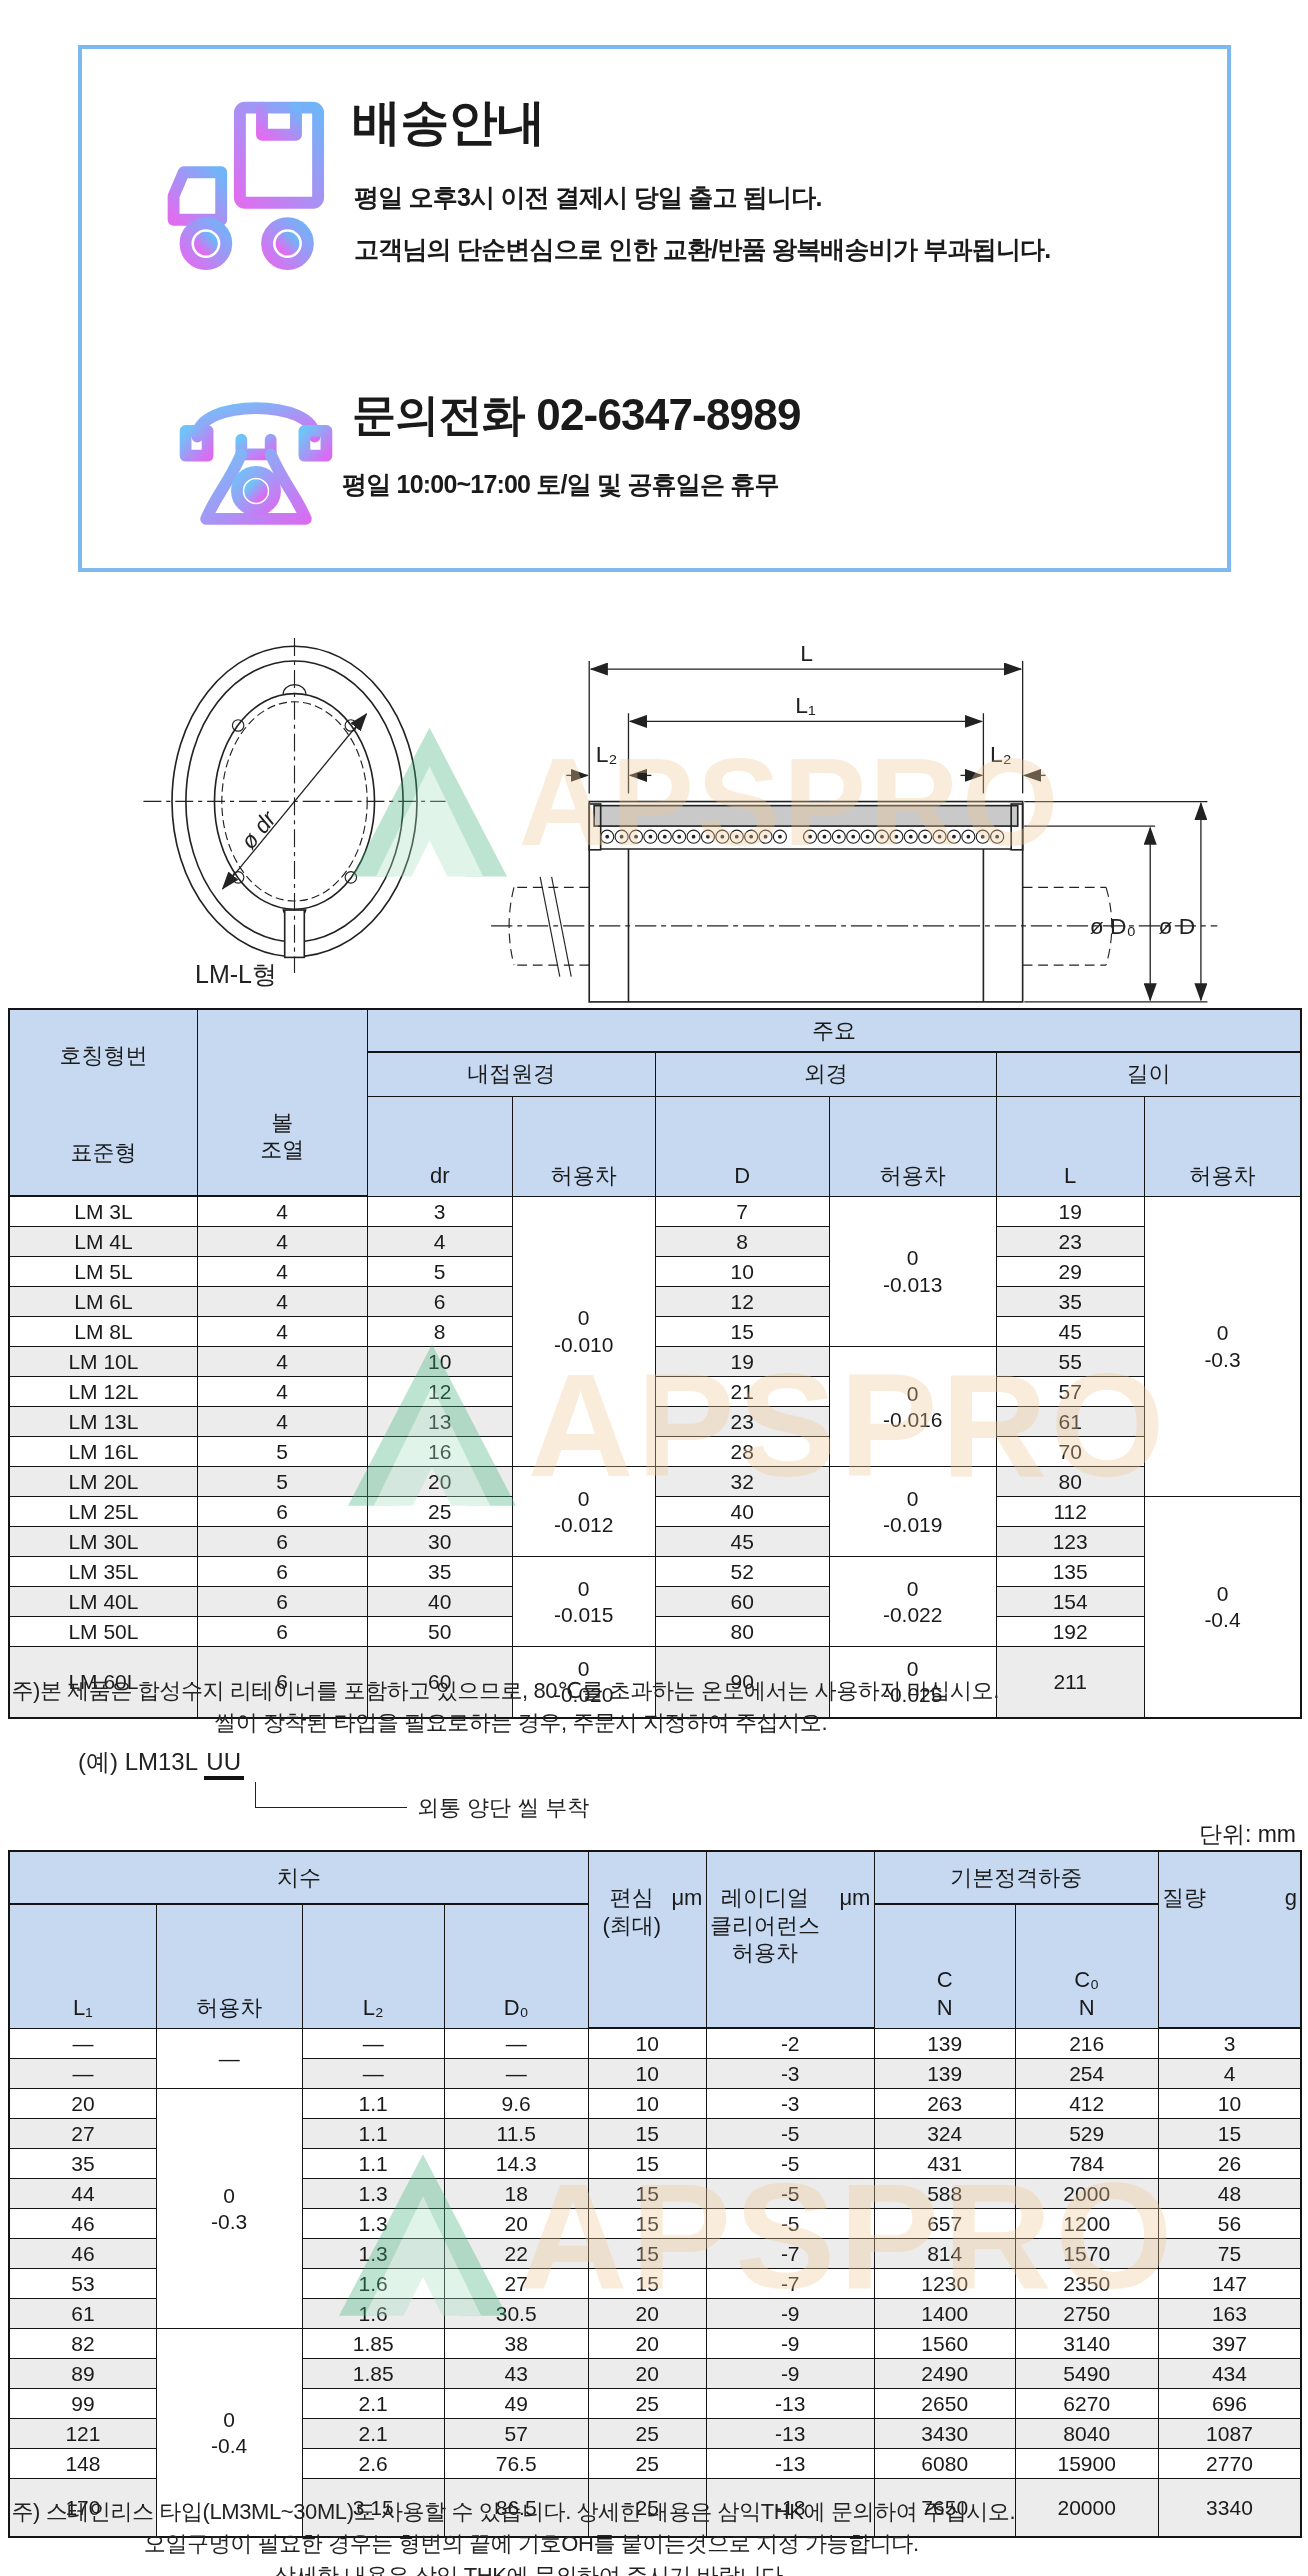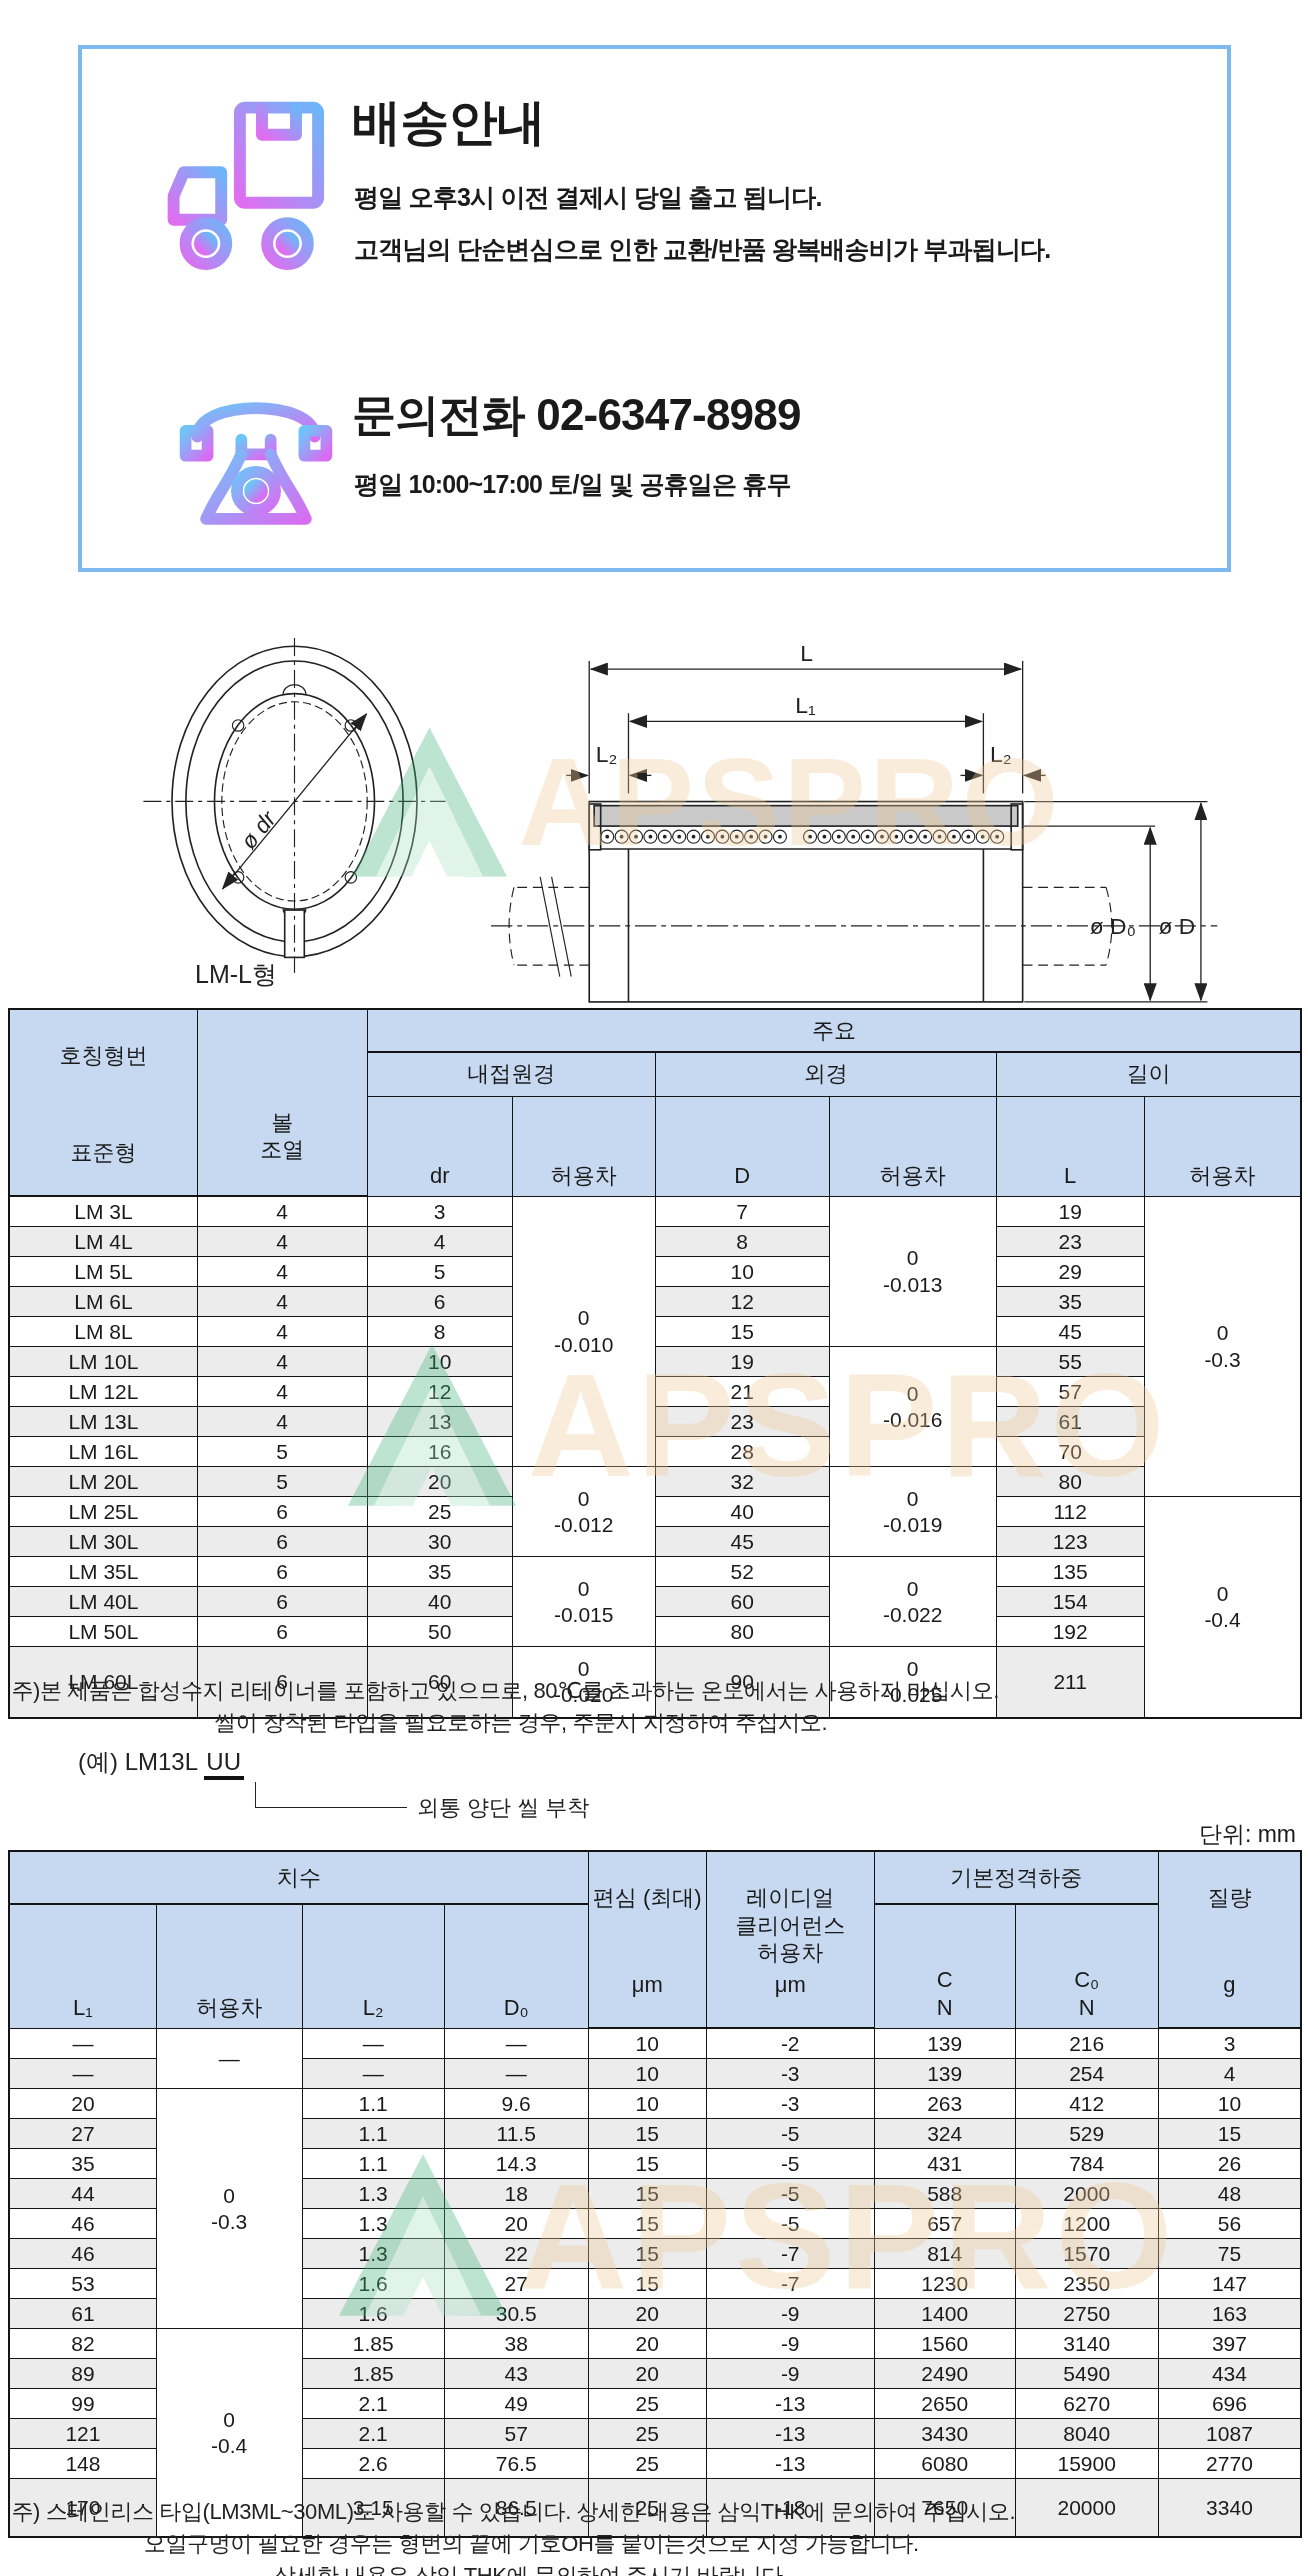--- a/index.html
+++ b/index.html
@@ -11,21 +11,21 @@
   
   .banner{position:absolute;left:78px;top:45px;width:1145px;height:519px;
     border:4.1px solid #7db8ef;background:#fff;z-index:1;}
   .banner .icon{position:absolute;}
   .icon-truck{left:78px;top:45px;width:204px;height:204px;}
   .icon-phone{left:86px;top:319px;width:176px;height:196px;}
   .b-title{position:absolute;left:270px;top:41px;font-size:49px;font-weight:bold;letter-spacing:-0.8px;}
   .b-line{position:absolute;left:272px;font-size:25px;font-weight:bold;letter-spacing:-0.8px;}
   .b-line1{top:132px;} .b-line2{top:184px;} .b-line3{top:236px;}
   .b-phone{position:absolute;left:270px;top:337px;font-size:44px;font-weight:bold;letter-spacing:-0.8px;}
-  .b-hours{position:absolute;left:272px;top:419px;font-size:25px;font-weight:bold;letter-spacing:-0.8px;}
+  .b-hours{position:absolute;left:260px;top:419px;font-size:25px;font-weight:bold;letter-spacing:-0.8px;}
   
   .figure{position:absolute;left:0;top:622px;width:1308px;height:384px;z-index:1;}
   .front-view{position:absolute;left:139px;top:12.3px;}
   .side-view{position:absolute;left:491px;top:16.4px;}
   .fig-caption{position:absolute;left:195px;top:958px;font-size:25px;z-index:2;color:#222;}
   .drw{stroke:#222;fill:none;stroke-width:2;}
   .thin{stroke-width:1.4;}
   .dim{stroke:#222;stroke-width:1.6;fill:none;}
   .dimtxt{fill:#222;font-size:28px;stroke:none;}
   
@@ -47,21 +47,21 @@
   #t1 thead tr:nth-child(2) th{height:33px;}
   #t1 thead tr:nth-child(3) th{height:70px;vertical-align:bottom;padding-bottom:6.5px;}
   #t2 thead tr:nth-child(1) th{height:38px;}
   #t2 thead tr:nth-child(2) th{height:87px;vertical-align:bottom;padding-bottom:6.5px;}
   tbody td{height:29px;}
   #t1 tbody tr.last td{height:70px;}
   #t2 tbody tr.last td{height:57px;}
   tbody tr:nth-child(even) td:not(.merged){background:#ececec;}
   td.merged{background:#fff;}
   .vsplit{display:flex;flex-direction:column;justify-content:space-between;height:124px;padding:4.9px 0 1.6px 0;}
-  .vsplit2{display:flex;flex-direction:column;justify-content:space-between;height:114px;padding:4.9px 0 1.6px 0;}
+  .vsplit2{display:flex;flex-direction:row;justify-content:space-between;height:114px;padding:4.9px 0 1.6px 0;}
   .hbot{display:flex;flex-direction:column;justify-content:flex-end;height:124px;padding-bottom:1.6px;white-space:pre-line;}
   
   .note{position:absolute;z-index:2;font-size:22px;color:#222;letter-spacing:-0.4px;text-align:center;}
   .note .ln{line-height:1.45;}
   #note1{left:11.4px;top:1675px;}
   #note1 .ln2{padding-left:31px;}
   .example{position:absolute;left:78px;top:1746px;z-index:2;font-size:24px;color:#222;}
   .ex-uu{border-bottom:4.9px solid #111;padding:0 2.5px 0.8px 2.5px;}
   .ex-conn{position:absolute;left:177px;top:36px;width:151px;height:24.5px;
     border-left:1.6px solid #222;border-bottom:1.6px solid #222;}

